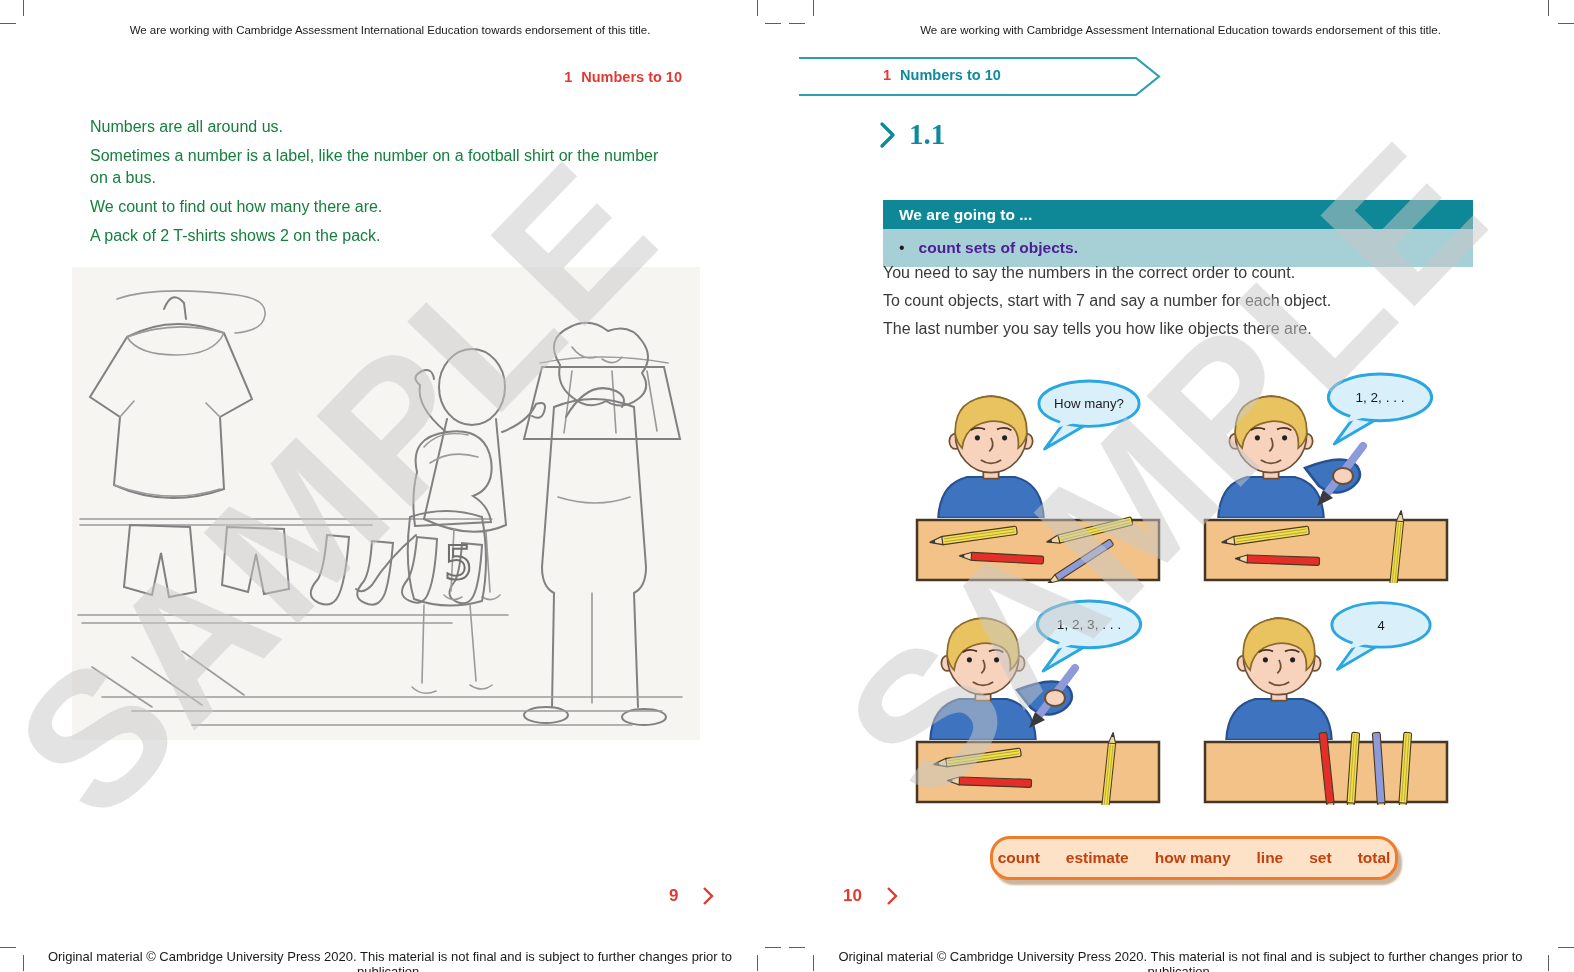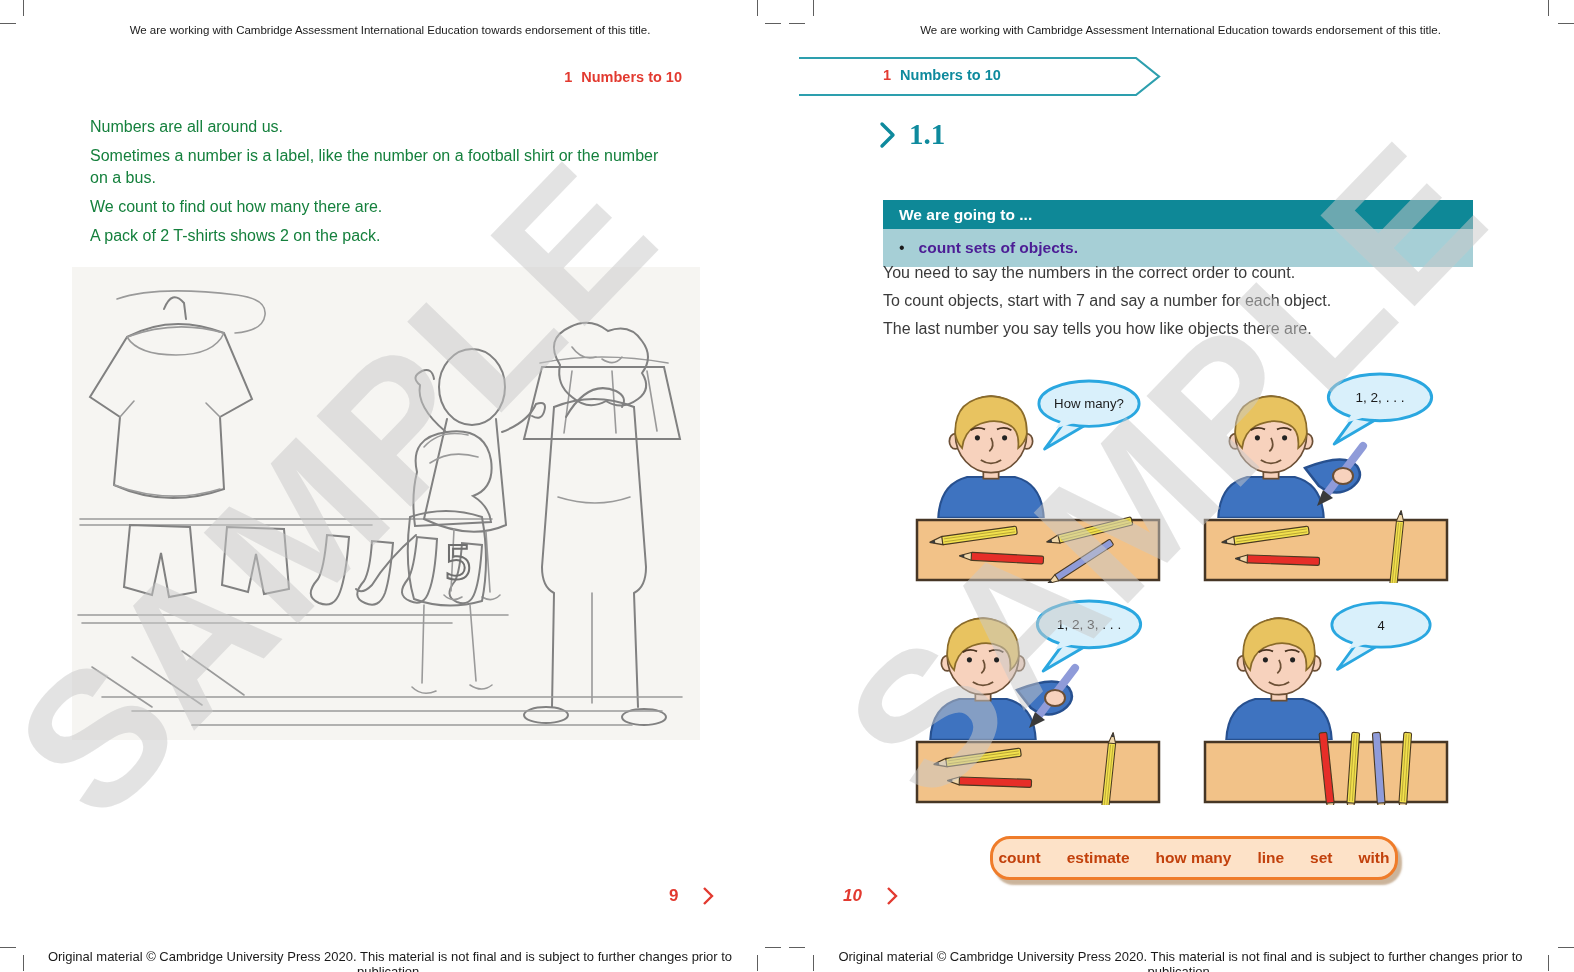--- a/index.html
+++ b/index.html
@@ -54,21 +54,21 @@
 
   .word-box{position:absolute;left:177px;top:836px;width:402px;height:38px;
             background:#fde2c8;border:3px solid #ef7c2a;border-radius:20px;
             display:flex;align-items:center;justify-content:center;gap:26px;
             box-shadow:4px 5px 2px rgba(160,118,72,.55);}
   .word-box span{color:#c2410c;font-weight:bold;font-size:15.5px;}
 
   .pagenum{position:absolute;display:flex;align-items:center;gap:23px;
            color:#e23a30;font-size:17px;font-weight:bold;}
   .pagenum-left{left:646px;top:886px;}
-  .pagenum-right{left:30px;top:886px;font-style:italic;}
+  .pagenum-right{left:30px;top:886px;}
 
   .wm{position:absolute;font-size:190px;font-weight:bold;color:#c9c9c9;opacity:.5;
       letter-spacing:4px;transform:rotate(-46deg);pointer-events:none;z-index:40;white-space:nowrap;}
   .wm-left{left:-95px;top:380px;}
   .wm-right{left:-55px;top:360px;}
 
   .sk{stroke:#818181;stroke-width:2;fill:none;stroke-linecap:round;}
   .sk2{stroke:#9a9a9a;stroke-width:1.6;fill:none;stroke-linecap:round;}
 </style>
 </head>
@@ -330,21 +330,21 @@
       <path class="bubble-patch" d="M28,40 L20,52 L48,44 Z"></path>
       <text x="55" y="31" text-anchor="middle">4</text>
     </svg>
 
     <div class="word-box">
       <span>count</span>
       <span>estimate</span>
       <span>how many</span>
       <span>line</span>
       <span>set</span>
-      <span>with</span>
+      <span>total</span>
     </div>
 
     <div class="pagenum pagenum-right">
       <span>10</span>
       <svg width="14" height="20" viewBox="0 0 14 20">
         <polyline points="3,2 11,10 3,18" fill="none" stroke="#e23a30" stroke-width="2.4"></polyline>
       </svg>
     </div>
 
     <div class="footer">Original material © Cambridge University Press 2020. This material is not final and is subject to further changes prior to publication.</div>

